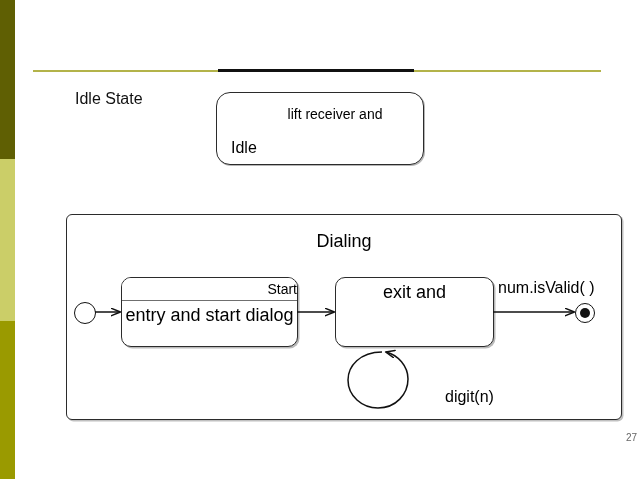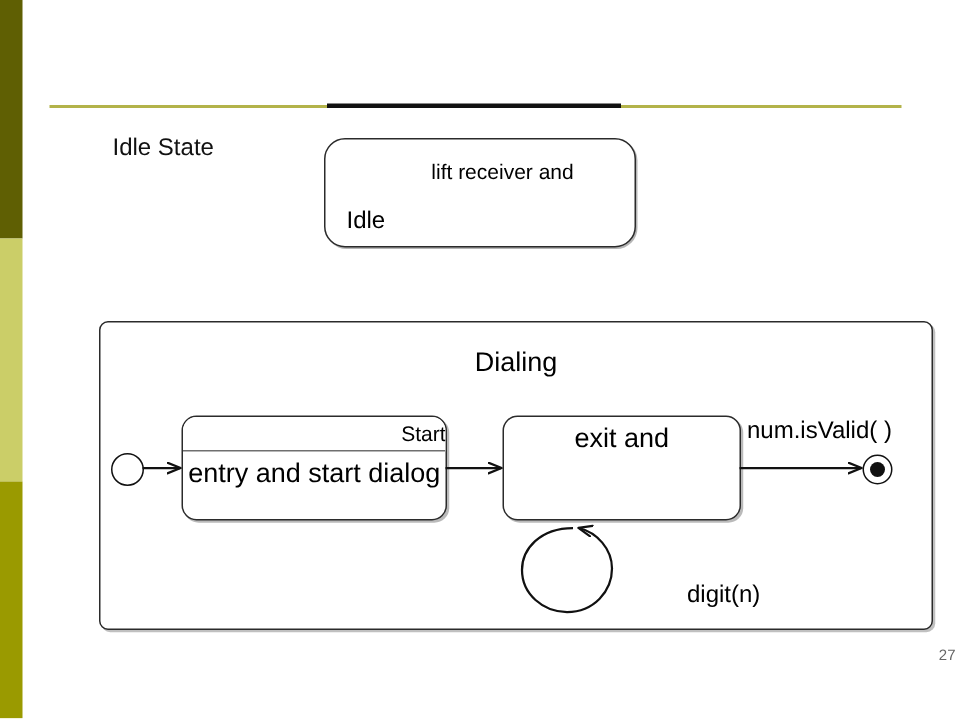--- a/index.html
+++ b/index.html
@@ -178,21 +178,21 @@
     pointer-events: none;
   }
 
   
   .edge-label {
     position: absolute;
     font-size: 16px;
     white-space: nowrap;
   }
   #label-isvalid { left: 498px; top: 279px; }
-  #label-digit   { left: 458px; top: 388px; }
+  #label-digit   { left: 445px; top: 388px; }
 
   
   #page-number {
     position: absolute;
     right: 1px;
     top: 432px;
     font-size: 10px;
     color: #666;
   }
 </style>

